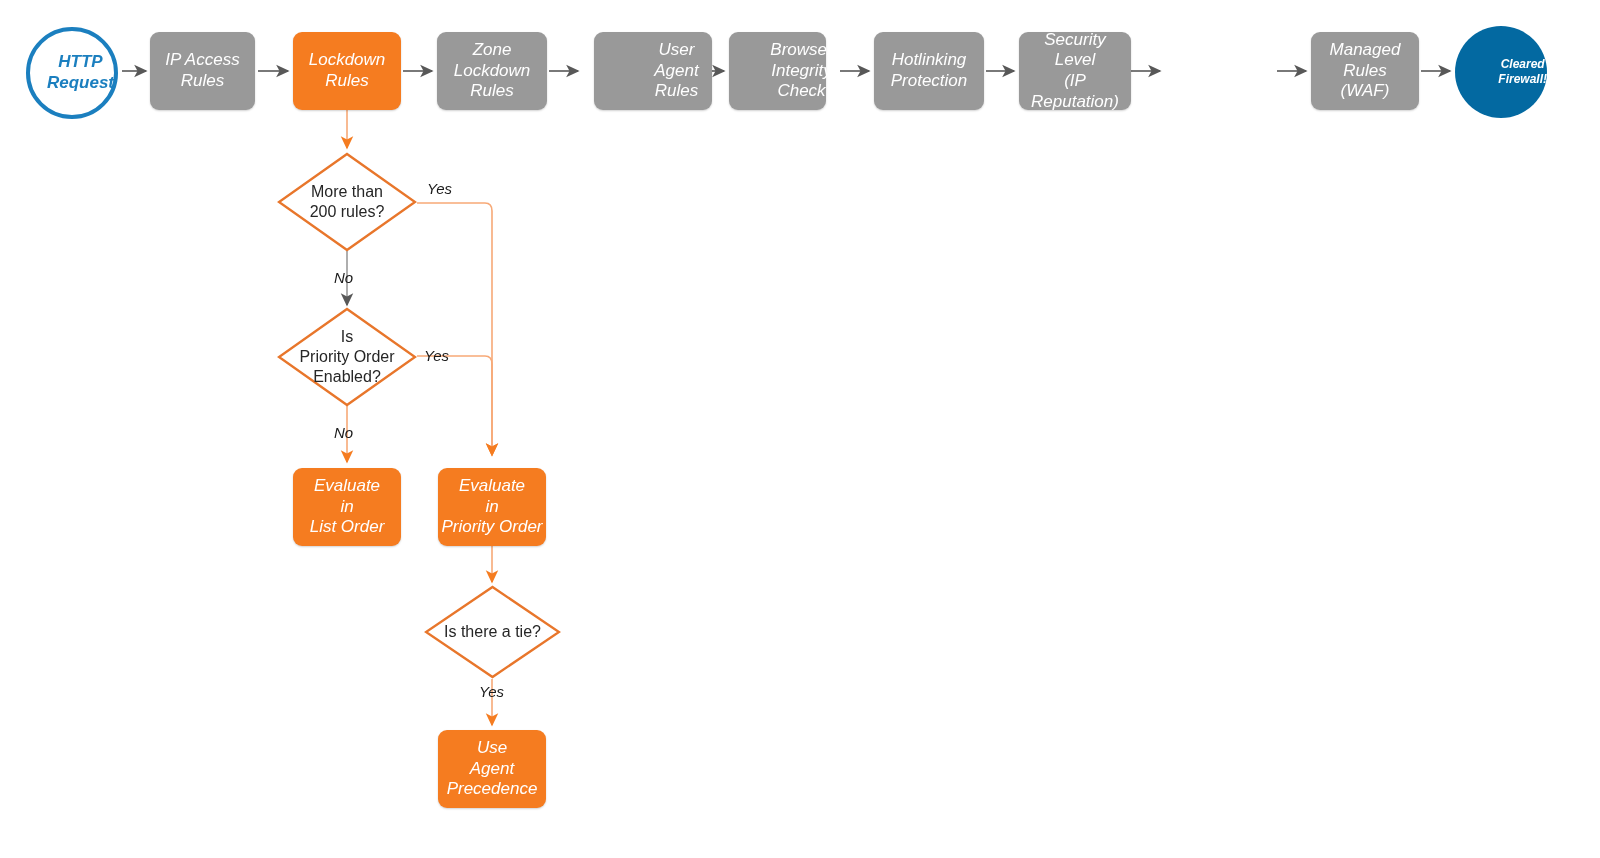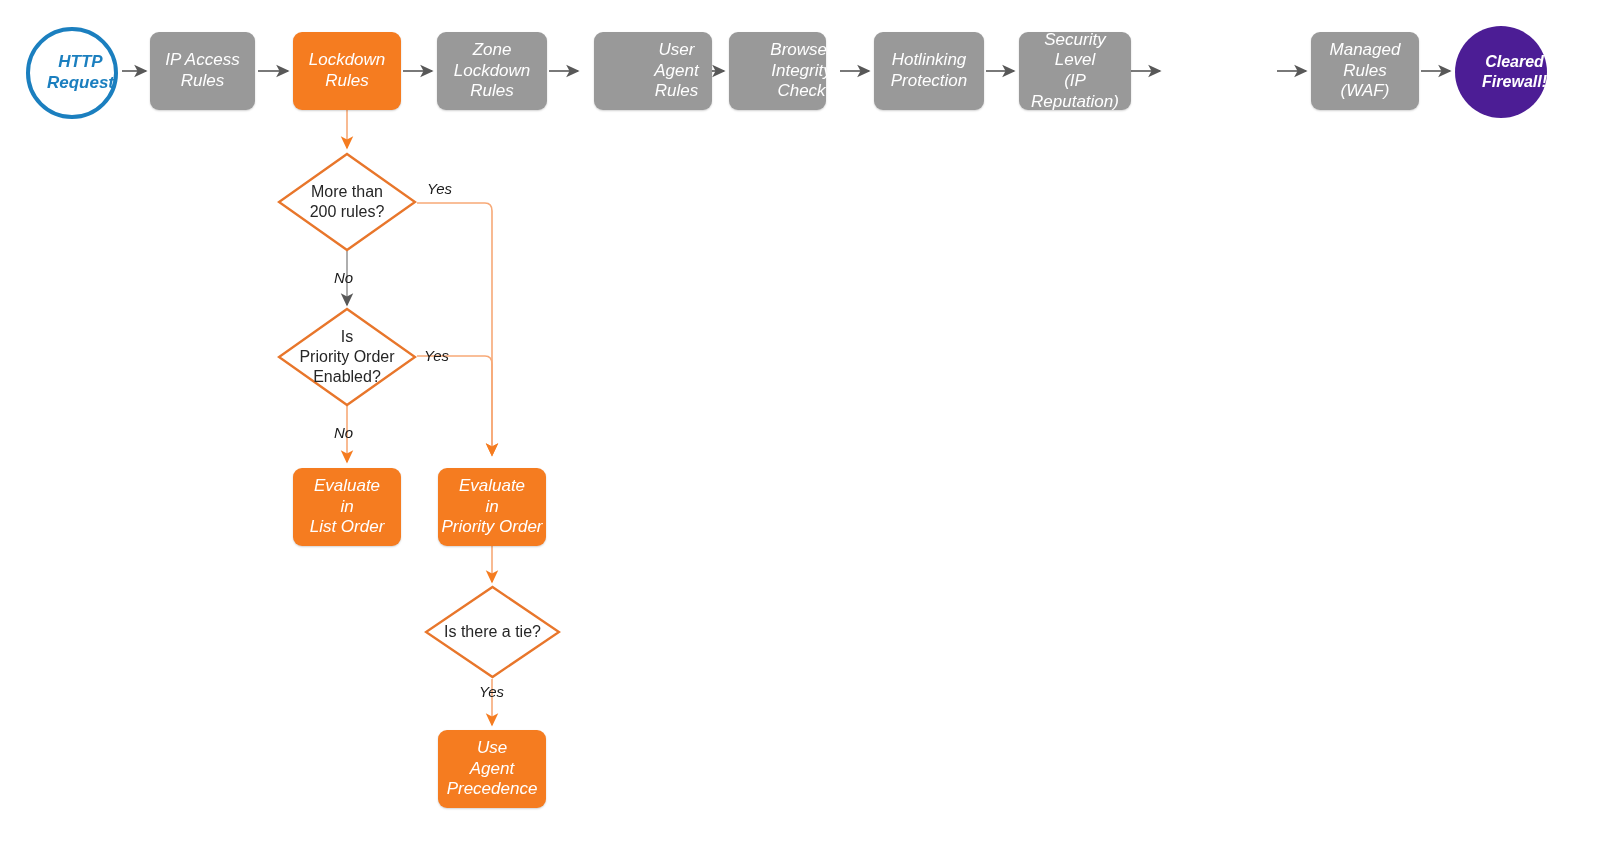--- a/index.html
+++ b/index.html
@@ -58,23 +58,23 @@
     font-style: italic;
     font-size: 17px;
     justify-content: flex-end;
   }
   .terminator.start {
     background: #ffffff;
     border: 4px solid #1B7FBF;
     color: #1B7FBF;
   }
   .terminator.end {
-    background: #4c1d95;
+    background: #0369a1;
     color: #ffffff;
-    font-size: 16px;
+    font-size: 12px;
   }
 
   .decision {
     position: absolute;
     box-sizing: border-box;
   }
   .decision .dia-shape {
     position: absolute;
     left: 0; top: 0;
     width: 100%; height: 100%;

